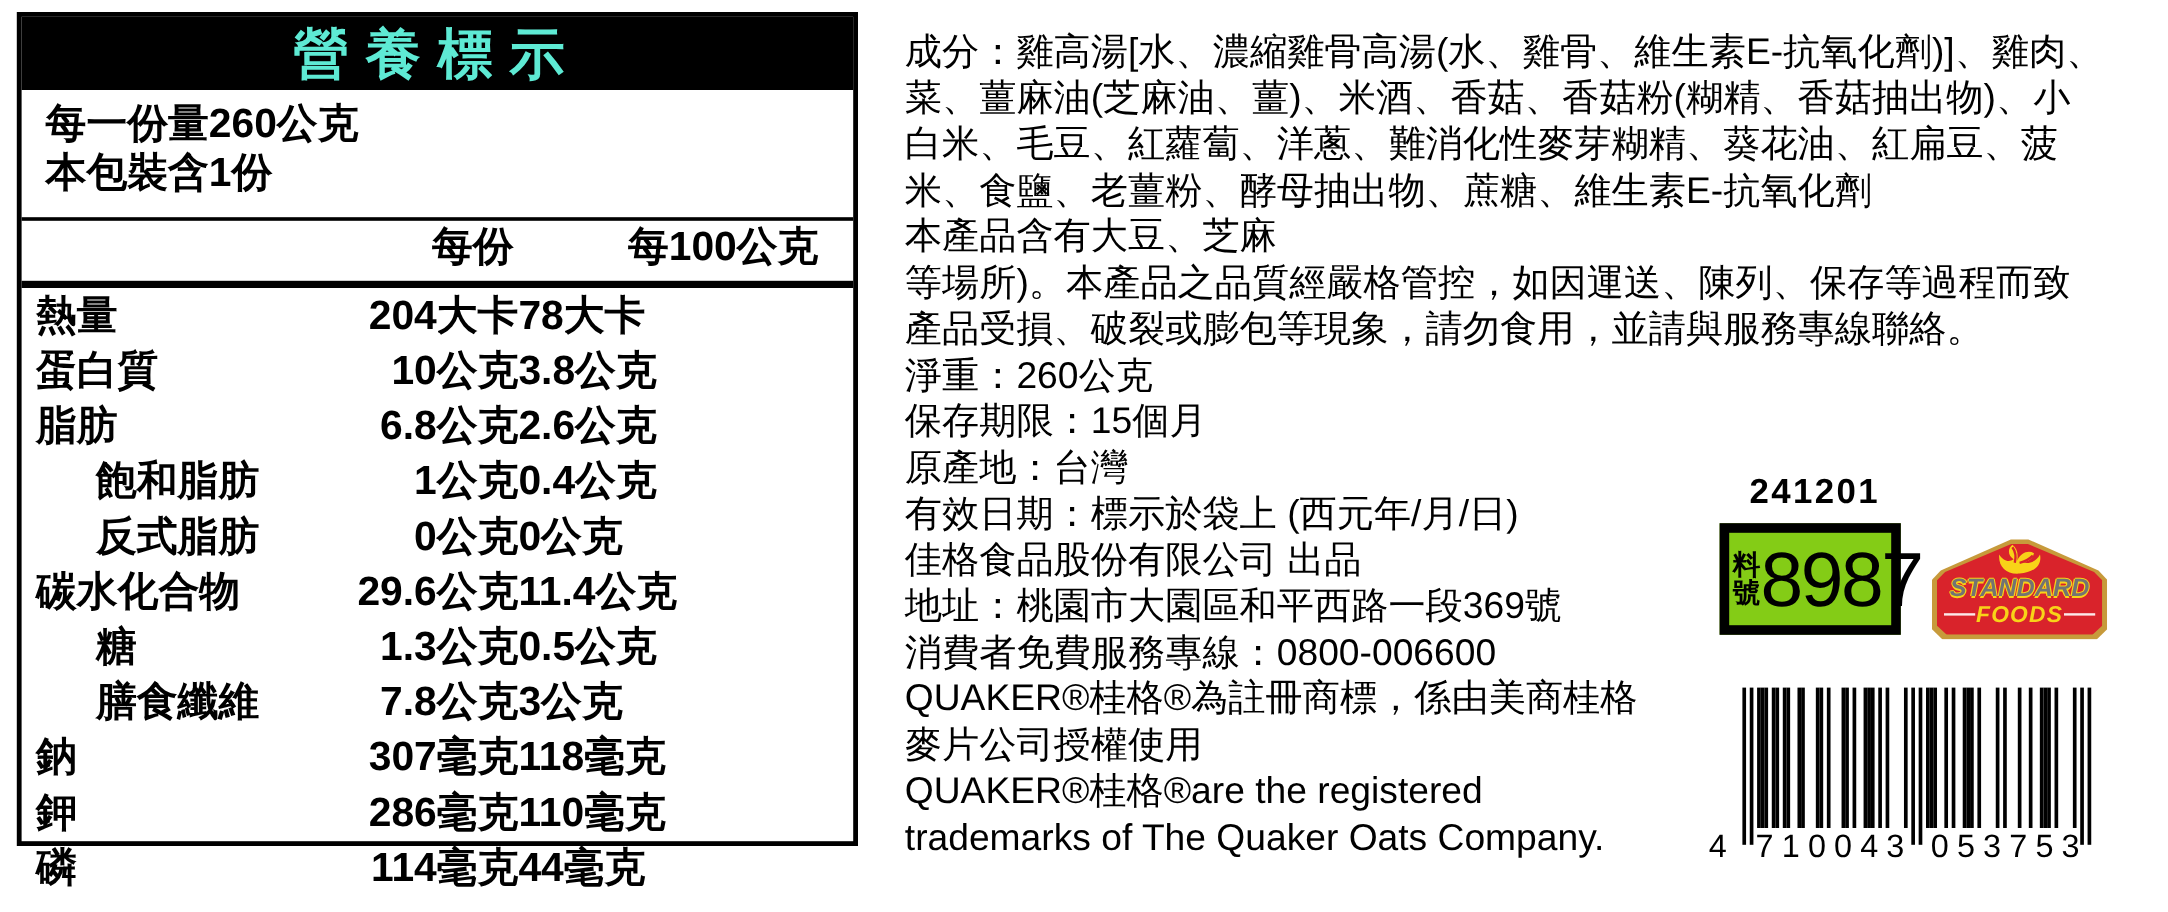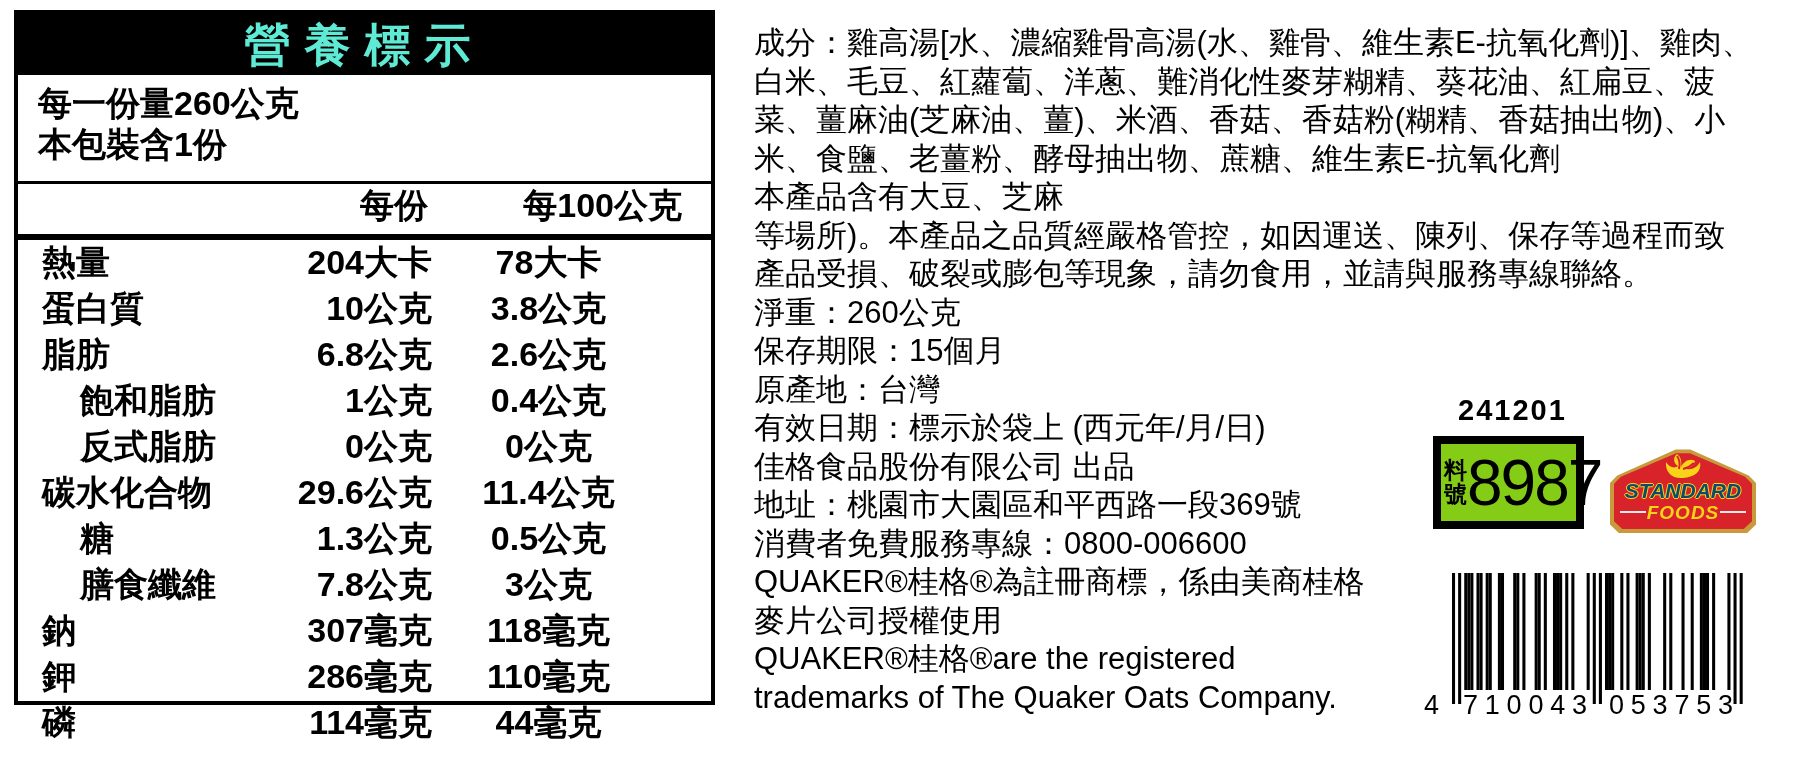--- a/index.html
+++ b/index.html
@@ -13,24 +13,24 @@
   .nt-title{height:61px;background:#000;color:#5eead4;font-size:46px;font-weight:bold;
             text-align:center;line-height:63px;letter-spacing:14px;}
   .nt-serving{height:109px;box-sizing:border-box;border-bottom:3px solid #000;
               padding:8px 0 16px 20px;font-size:34px;line-height:41px;font-weight:600;}
   .nt-colhead{position:relative;height:50px;border-bottom:6px solid #000;font-size:34px;font-weight:600;}
   .nt-colhead .c1{position:absolute;right:283px;bottom:5px;white-space:nowrap;}
   .nt-colhead .c2{position:absolute;right:29px;bottom:5px;white-space:nowrap;}
   .nt-rows{display:flex;flex-direction:column;justify-content:space-around;height:461px;
            font-size:34px;font-weight:600;}
   .nt-row{display:flex;align-items:center;}
-  .nt-row .lbl{width:250px;padding-left:24px;box-sizing:border-box;white-space:nowrap;}
+  .nt-row .lbl{width:250px;padding-left:12px;box-sizing:border-box;white-space:nowrap;}
   .nt-row.indent .lbl{padding-left:62px;}
   .nt-row .v1{width:164px;text-align:right;white-space:nowrap;}
-  .nt-row .v2{flex:1;text-align:center;padding-right:46px;white-space:nowrap;}
+  .nt-row .v2{flex:1;text-align:left;padding-right:46px;white-space:nowrap;}
 
   
   .info{position:absolute;left:754px;top:24px;width:1053px;font-size:31px;line-height:38.5px;font-weight:500;}
   .info-line{white-space:nowrap;height:38.5px;overflow:visible;}
 
   
   .date-code{position:absolute;left:1458px;top:394px;font-size:29px;font-weight:bold;letter-spacing:2px;}
   .item-box{position:absolute;left:1433px;top:436px;width:151px;height:93px;border:8px solid #000;
             box-sizing:border-box;background:#84cc16;display:flex;align-items:center;}
   .item-label{width:27px;margin-left:3px;font-size:23px;line-height:23.5px;word-break:break-all;font-weight:600;}
@@ -133,22 +133,22 @@
     <div class="nt-row">
       <span class="lbl">磷</span>
       <span class="v1">114毫克</span>
       <span class="v2">44毫克</span>
     </div>
   </div>
   </section>
 
   <section class="info" id="info-lines">
       <div class="info-line">成分：雞高湯[水、濃縮雞骨高湯(水、雞骨、維生素E-抗氧化劑)]、雞肉、</div>
+      <div class="info-line">菜、薑麻油(芝麻油、薑)、米酒、香菇、香菇粉(糊精、香菇抽出物)、小</div>
       <div class="info-line">白米、毛豆、紅蘿蔔、洋蔥、難消化性麥芽糊精、葵花油、紅扁豆、菠</div>
-      <div class="info-line">菜、薑麻油(芝麻油、薑)、米酒、香菇、香菇粉(糊精、香菇抽出物)、小</div>
       <div class="info-line">米、食鹽、老薑粉、酵母抽出物、蔗糖、維生素E-抗氧化劑</div>
       <div class="info-line">本產品含有大豆、芝麻</div>
       <div class="info-line">等場所)。本產品之品質經嚴格管控，如因運送、陳列、保存等過程而致</div>
       <div class="info-line">產品受損、破裂或膨包等現象，請勿食用，並請與服務專線聯絡。</div>
       <div class="info-line">淨重：260公克</div>
       <div class="info-line">保存期限：15個月</div>
       <div class="info-line">原產地：台灣</div>
       <div class="info-line">有效日期：標示於袋上 (西元年/月/日)</div>
       <div class="info-line">佳格食品股份有限公司 出品</div>
       <div class="info-line">地址：桃園市大園區和平西路一段369號</div>
@@ -168,21 +168,21 @@
 
   <div class="sf-logo">
     <div class="sf-shape sf-outer" id="sf-outer" style="background: rgb(199, 154, 59);"></div>
     <div class="sf-shape sf-inner" id="sf-inner" style="background: rgb(217, 35, 43);"></div>
     <svg class="sf-mark" width="44" height="26" viewBox="0 0 44 26">
       <path id="sf-mark-path" d="M22 25 C11 26 4 19 5 9 C8 14 13 16 17 13 C12 10 12 4 16 1
                C20 4 21 9 20 14 C23 8 29 5 34 8 C33 13 28 16 23 15 C29 18 36 15 39 9
                C41 19 33 24 22 25 Z" fill="#F8D318"></path>
       <path id="sf-mark-vein" d="M16 3 C19 7 19 12 18 16 M33 10 C30 13 26 15 22 16" stroke="#D9232B" stroke-width="2" fill="none"></path>
     </svg>
-    <div class="sf-standard" id="sf-standard" style="color: #0c4a6e; text-shadow: rgb(248, 211, 24) 1px 0px, rgb(248, 211, 24) -1px 0px, rgb(248, 211, 24) 0px 1px, rgb(248, 211, 24) 0px -1px; font-style: italic;">STANDARD</div>
+    <div class="sf-standard" id="sf-standard" style="color: #737373; text-shadow: rgb(248, 211, 24) 1px 0px, rgb(248, 211, 24) -1px 0px, rgb(248, 211, 24) 0px 1px, rgb(248, 211, 24) 0px -1px; font-style: italic;">STANDARD</div>
     <div class="sf-rule l"></div>
     <div class="sf-rule r"></div>
     <div class="sf-foods" id="sf-foods" style="color: rgb(248, 211, 24);">FOODS</div>
   </div>
 
   <div class="barcode">
     <svg id="barcode-svg" width="332" height="152">
         <rect x="34.00" y="7" width="3.06" height="131" fill="#000"></rect>
         <rect x="40.12" y="7" width="3.06" height="131" fill="#000"></rect>
         <rect x="46.24" y="7" width="3.06" height="117" fill="#000"></rect>

